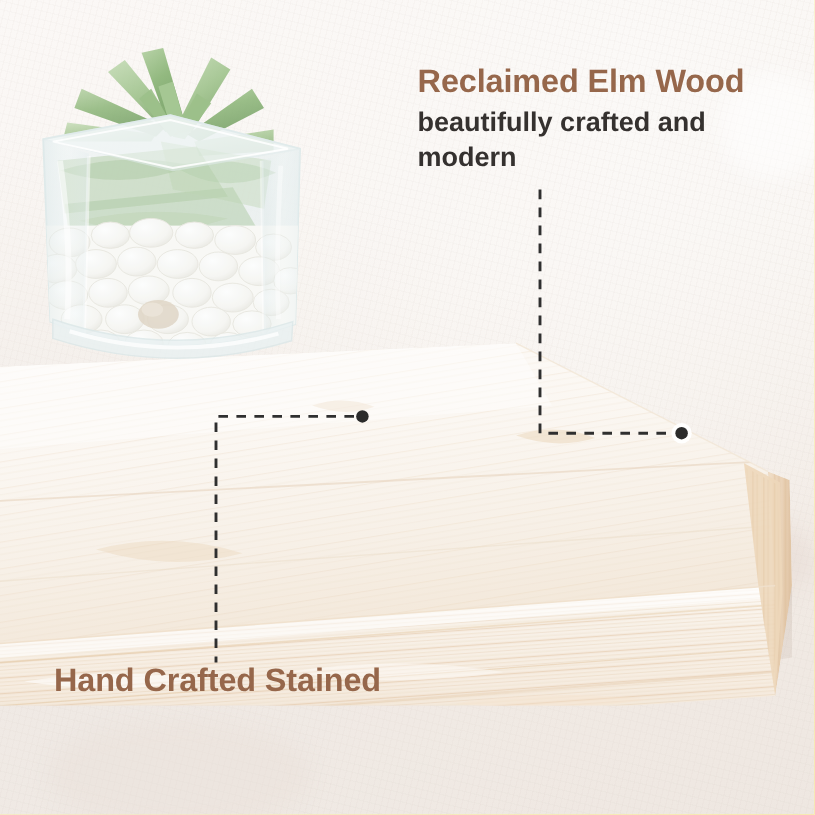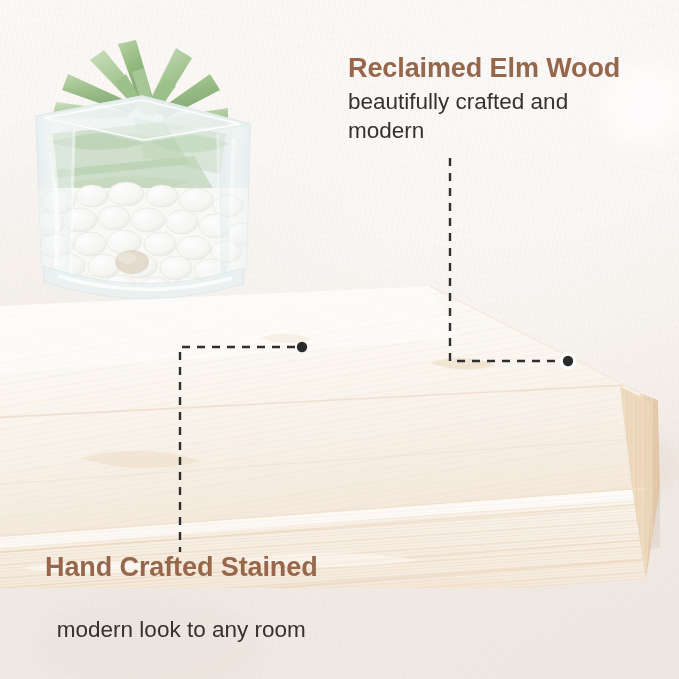--- a/index.html
+++ b/index.html
@@ -76,27 +76,27 @@
     font-size: 27px;
     font-weight: bold;
     letter-spacing: -0.1px;
     color: #96674b;
     line-height: 1.12;
     margin: 0;
     white-space: nowrap;
   }
   .txt-sub {
     font-size: 22.5px;
-    font-weight: normal;
+    font-weight: bold;
     color: #35312f;
     line-height: 1.30;
     margin: 4px 0 0 0;
   }
   #cap-top { left: 348px; top: 53px; }
-  #cap-bottom { left: 45px; top: 552px; text-align: center; }
+  #cap-bottom { left: 45px; top: 552px; }
 </style>
 </head>
 <body>
 
 <div id="stage">
 
   <div class="wall"></div>
   <div class="wall-tex"></div>
   <div class="wall-blotch" style="left:560px;top:430px;width:120px;height:70px;background:rgba(228,216,208,.45);"></div>
   <div class="wall-blotch" style="left:40px;top:600px;width:220px;height:90px;background:rgba(232,222,214,.40);"></div>
@@ -339,17 +339,16 @@
     <p class="txt-sub">
       <span>beautifully crafted and</span><br>
       <span>modern</span>
     </p>
   </div>
 
   <div class="txt-block" id="cap-bottom">
     <p class="txt-head">Hand Crafted Stained</p>
     <p class="txt-sub">
       <br>
-      <span>modern look to any room</span>
     </p>
   </div>
 
 </div>
 
 </body></html>

